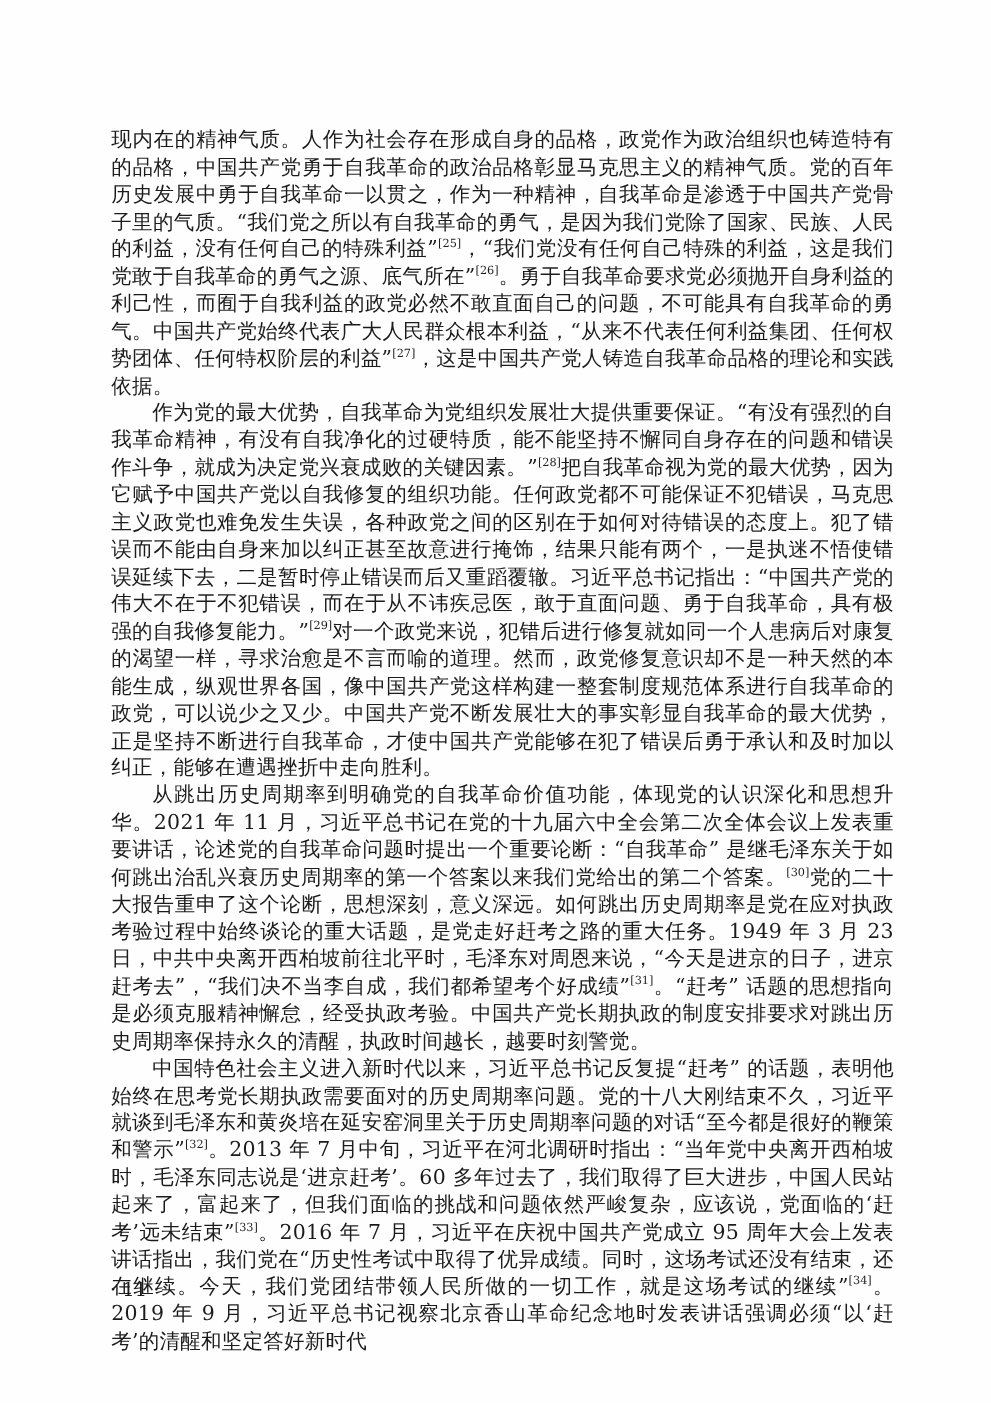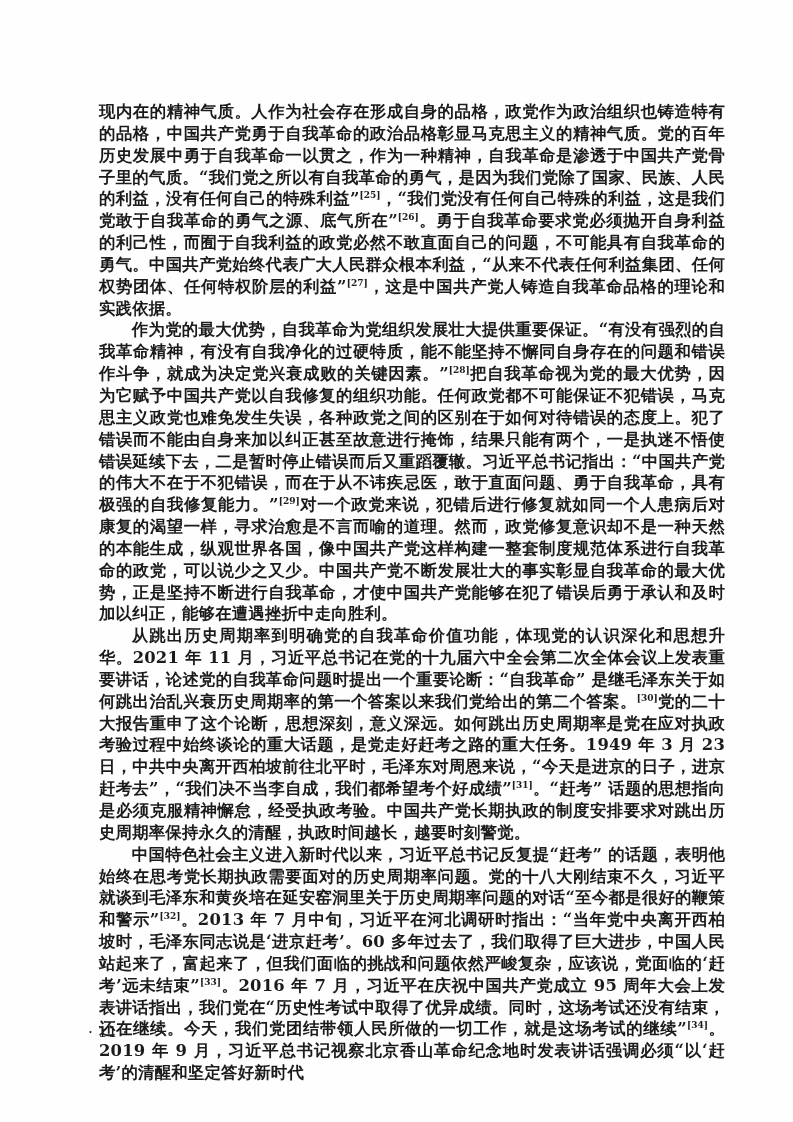--- a/index.html
+++ b/index.html
@@ -11,29 +11,28 @@
     position: relative;
     width: 793px;
     height: 1122px;
     background: #fefefe;
     overflow: hidden;
     font-family: "DejaVu Serif", "Liberation Serif", serif;
     color: #1b1b1b;
   }
   .article-body {
     position: absolute;
-    left: 99px;
+    left: 89px;
     top: 101px;
     width: 626px;
     font-size: 16.4px;
     line-height: 21.85px;
     text-align: justify;
     text-justify: inter-character;
     letter-spacing: 0.2px;
-    font-weight: bold;
   }
   .article-body p {
     margin: 0;
     padding: 0;
   }
   .article-body p.indent {
     text-indent: 2em;
   }
   sup.ref {
     font-size: 9px;

